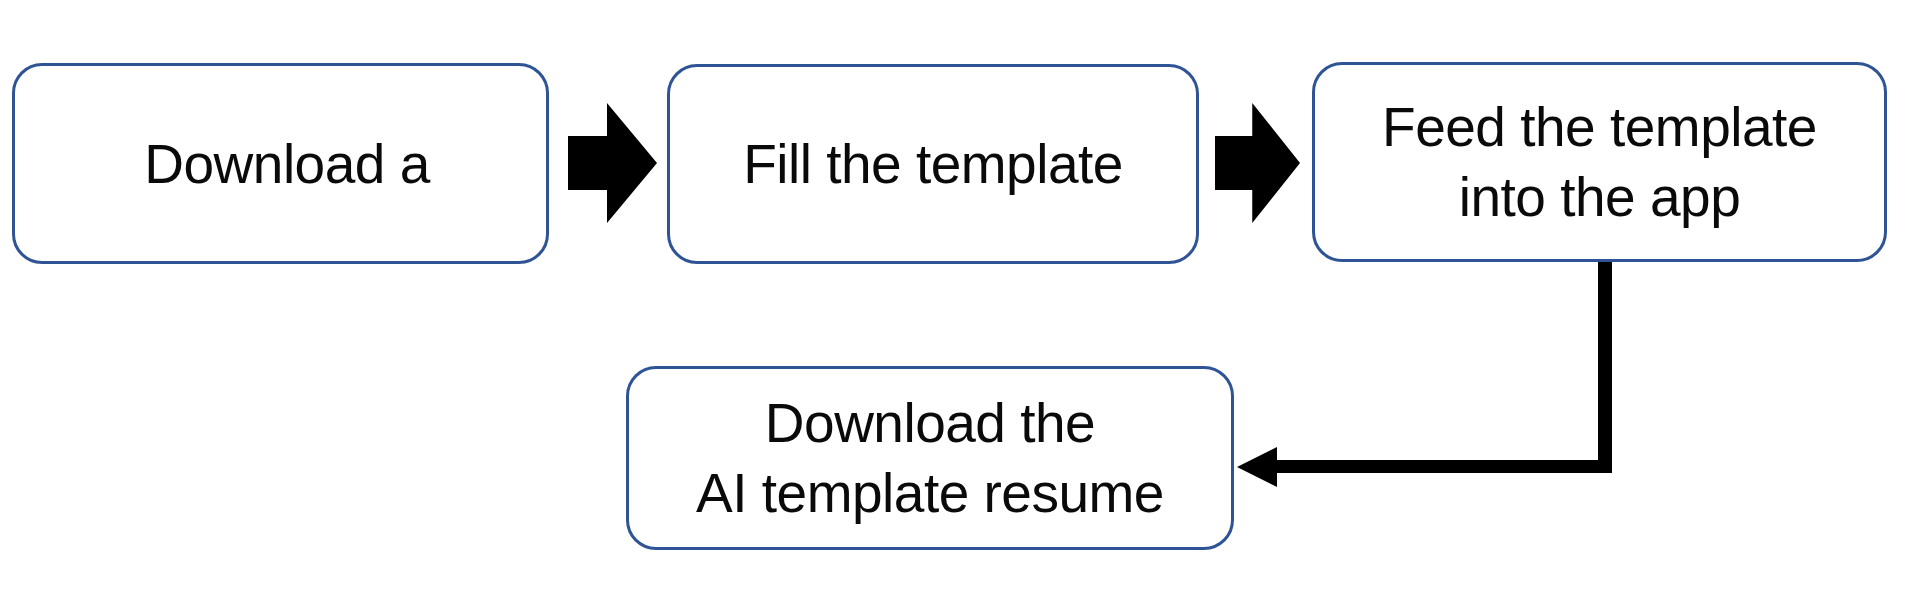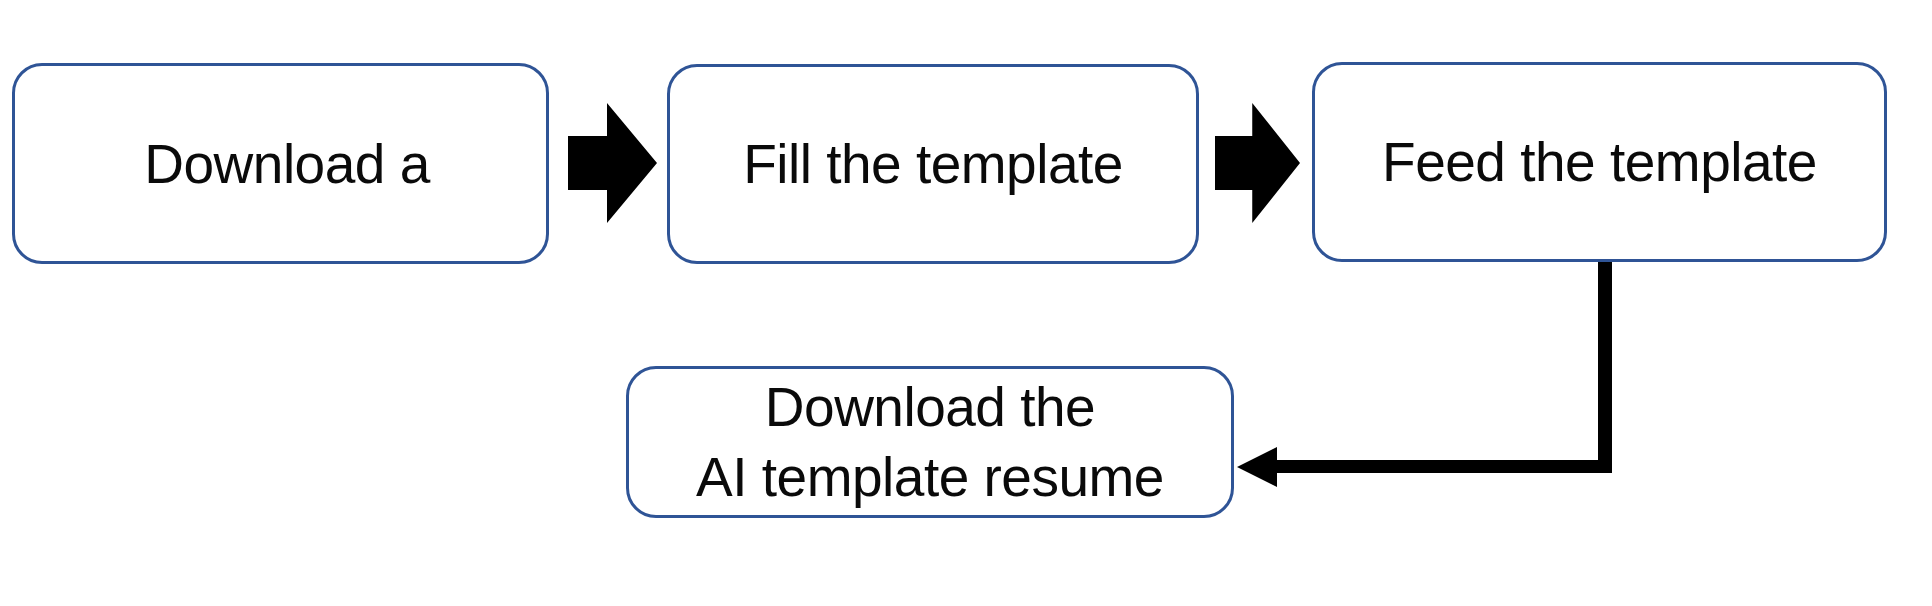--- a/index.html
+++ b/index.html
@@ -10,21 +10,21 @@
   .node {
     position:absolute; box-sizing:border-box;
     border:3px solid #2F5496; border-radius:30px; background:#ffffff;
     display:flex; flex-direction:column; justify-content:center; align-items:center;
     color:#0a0a0a; font-size:55px; line-height:70px; text-align:center;
     letter-spacing:-0.5px; font-weight:400;
   }
   #box1 { left:12px;   top:63px;  width:537px; height:201px;padding-left:13px; }
   #box2 { left:667px;  top:64px;  width:532px; height:200px;text-align:center; }
   #box3 { left:1312px; top:62px;  width:575px; height:200px; }
-  #box4 { left:626px;  top:366px; width:608px; height:152px; }
+  #box4 { left:626px;  top:366px; width:608px; height:184px; }
   .block-arrow { position:absolute; }
   #arrow1 { left:568px;  top:103px; width:89px; height:120px; }
   #arrow2 { left:1215px; top:103px; width:85px; height:120px; }
   .block-arrow svg { display:block; width:100%; height:100%; }
   .elbow-seg { position:absolute; background:#000000; }
   #elbow-v { left:1598px; top:262px; width:14px;  height:211px; }
   #elbow-h { left:1272px; top:460px; width:340px; height:13px;  }
   #elbow-head {
     position:absolute; left:1237px; top:447px; width:0; height:0;
     border-top:20px solid transparent; border-bottom:20px solid transparent;
@@ -53,20 +53,21 @@
   </div>
 
   <div class="block-arrow" id="arrow2">
     <svg viewBox="0 0 89 120" preserveAspectRatio="none" aria-hidden="true">
       <polygon points="0,33 39,33 39,0 89,60 39,120 39,87 0,87" fill="#000000"></polygon>
     </svg>
   </div>
 
   <div class="node" id="box3">
     <div class="line">Feed the template</div>
+    <div class="line">into the app</div>
   </div>
 
   <div>
     <div class="elbow-seg" id="elbow-v"></div>
     <div class="elbow-seg" id="elbow-h"></div>
     <div id="elbow-head"></div>
   </div>
 
   <div class="node" id="box4">
     <div class="line">Download the</div>

